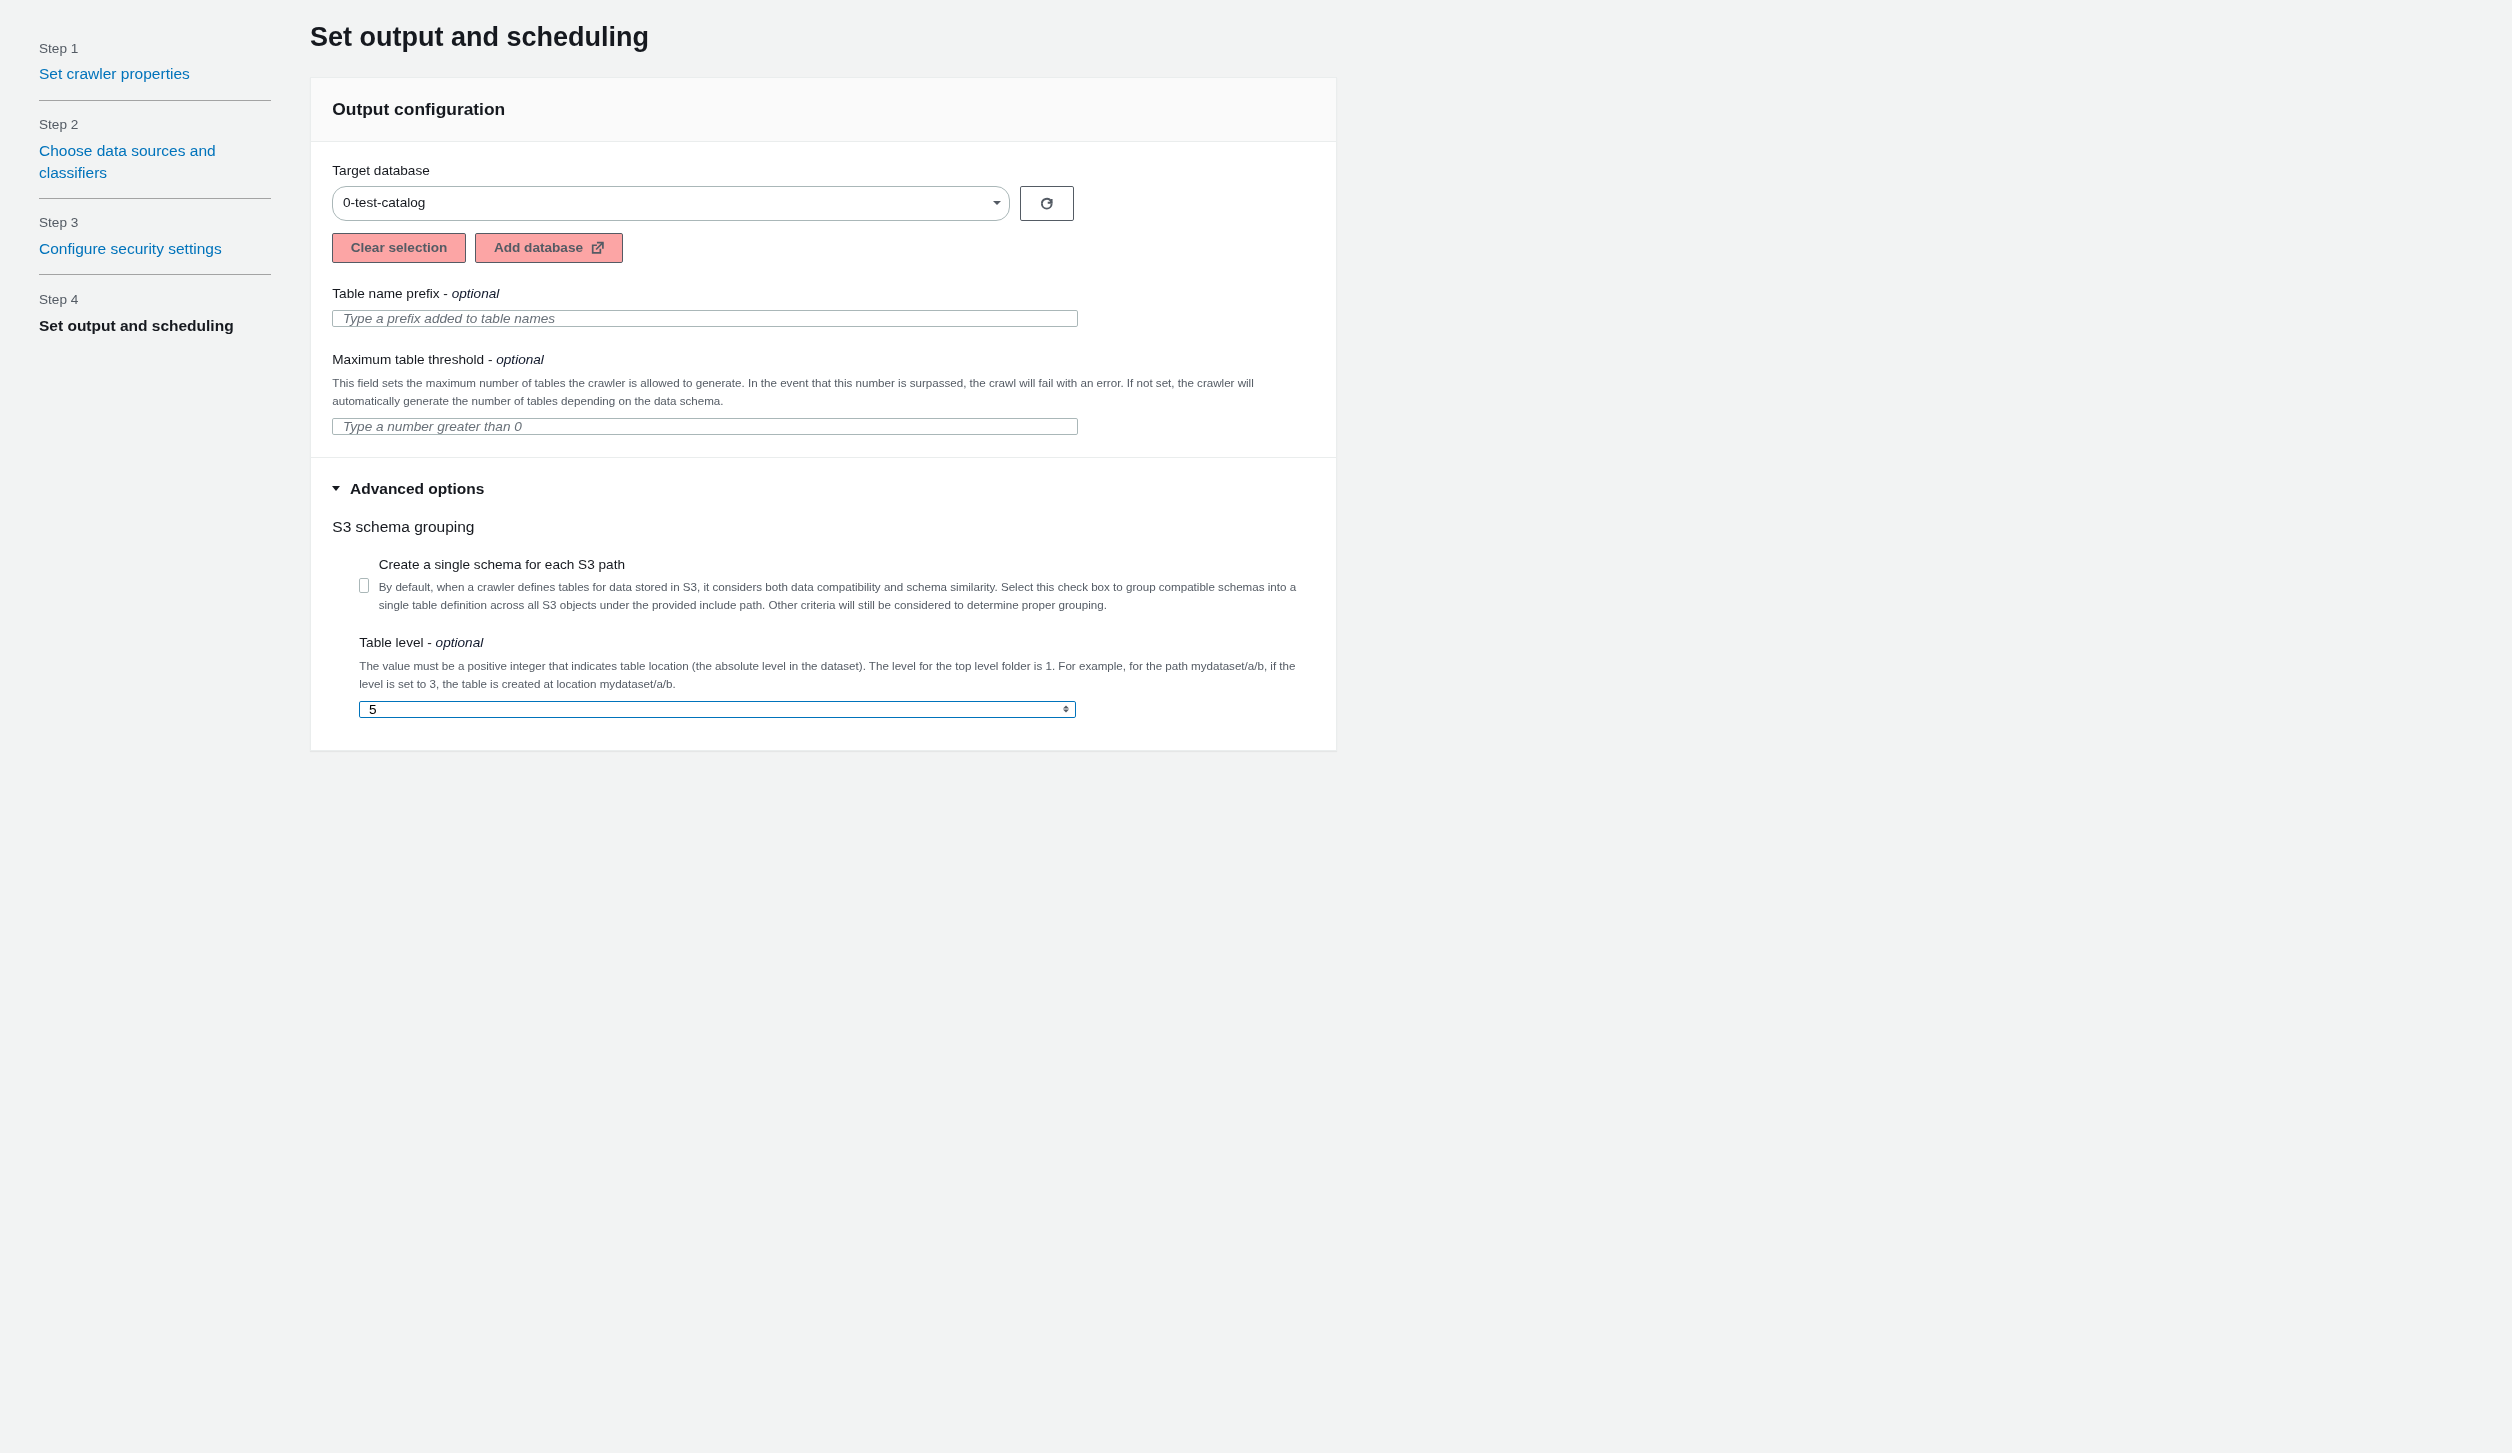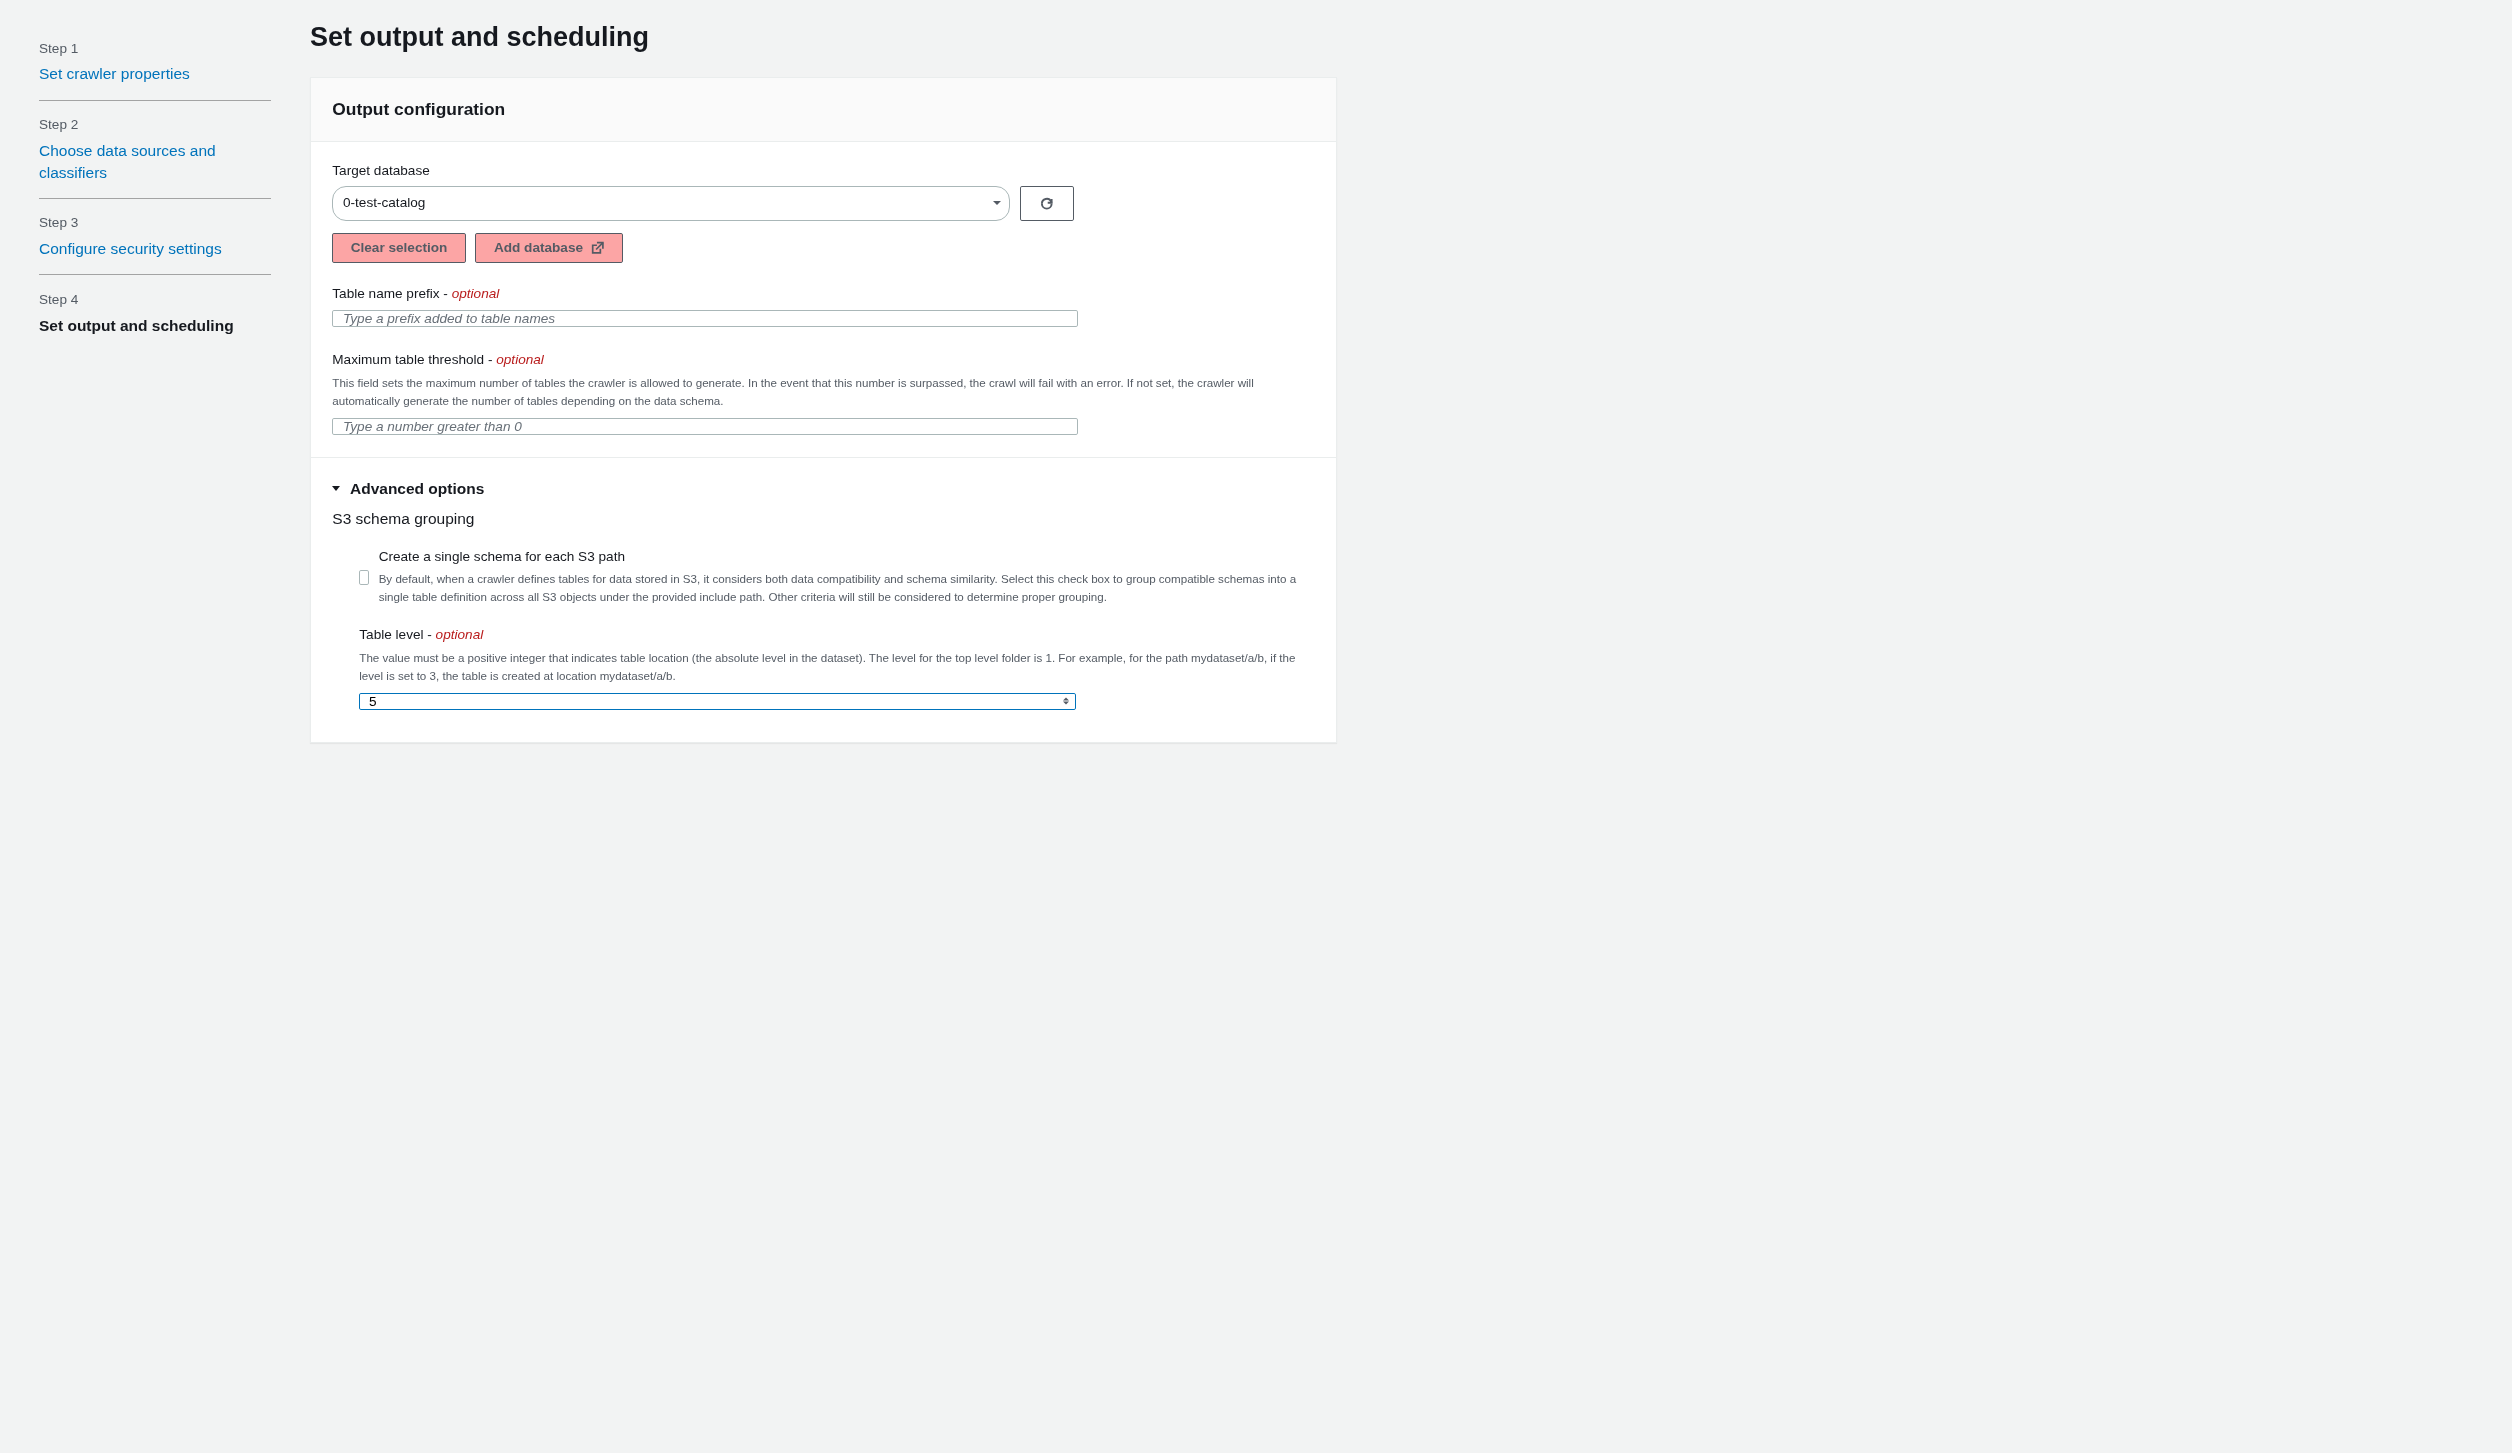--- a/index.html
+++ b/index.html
@@ -102,21 +102,21 @@
 .form-label {
   display: block;
   font-size: 13.6px;
   color: #16191f;
   margin-bottom: 5.8px;
   font-weight: 400;
 }
 
 .form-label .optional {
   font-style: italic;
-  color: #b91c1c;
+  color: #0f172a;
 }
 
 .form-description {
   font-size: 11.6px;
   color: #545b64;
   margin-bottom: 7.8px;
   line-height: 1.5;
 }
 
 .select-row {
@@ -212,21 +212,21 @@
 .section-divider {
   border-top: 1px solid #eaeded;
   margin: 9.7px -21.3px 19.4px -21.3px;
 }
 
 .expand-header {
   display: flex;
   align-items: center;
   gap: 9.7px;
   cursor: pointer;
-  margin-bottom: 9px;
+  margin-bottom: 17px;
 }
 
 .expand-caret {
   width: 0;
   height: 0;
   border-left: 4.8px solid transparent;
   border-right: 4.8px solid transparent;
   border-top: 5.8px solid #16191f;
 }
 

